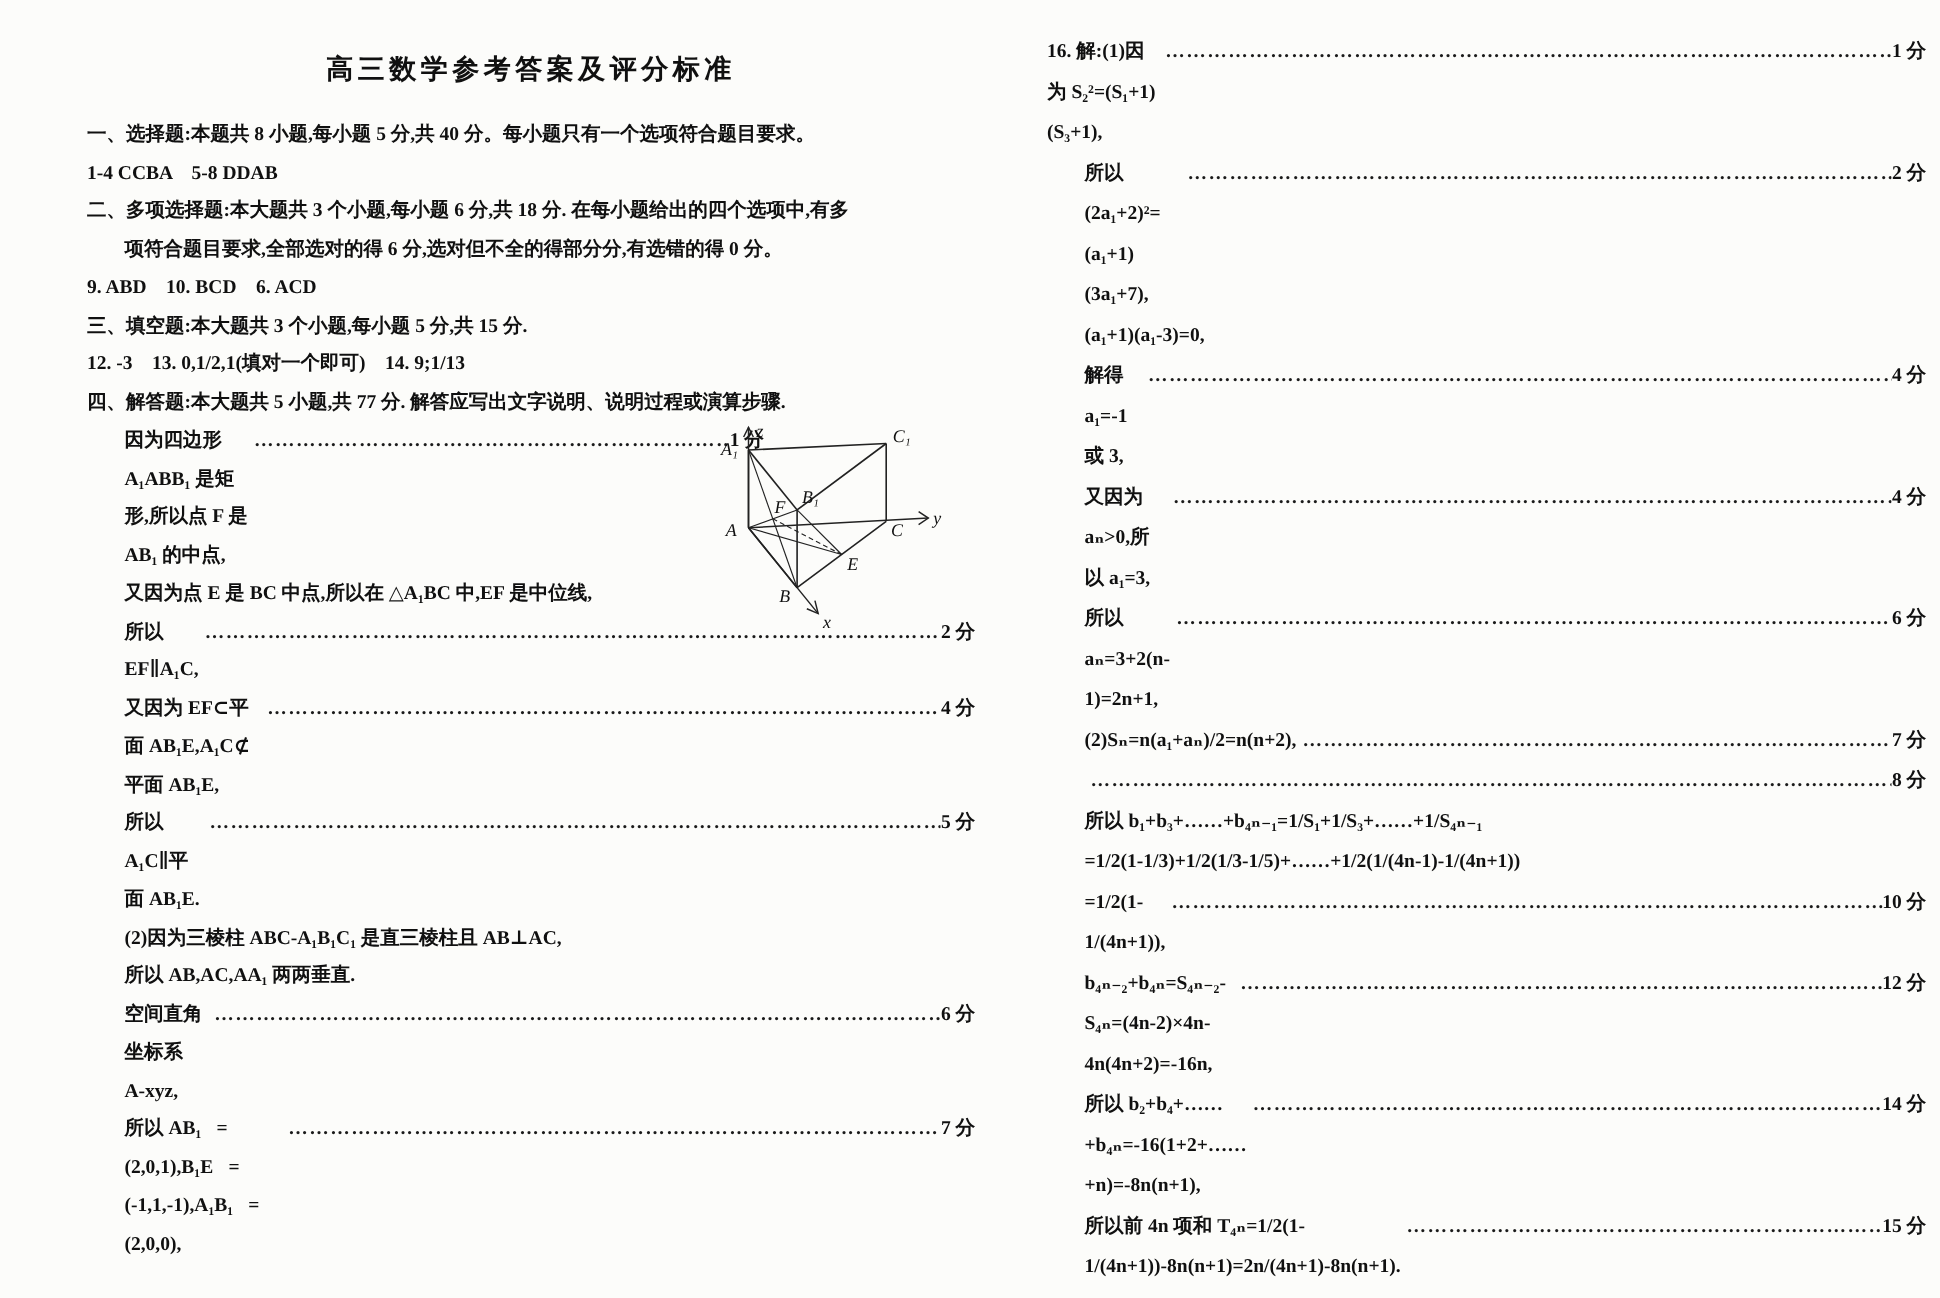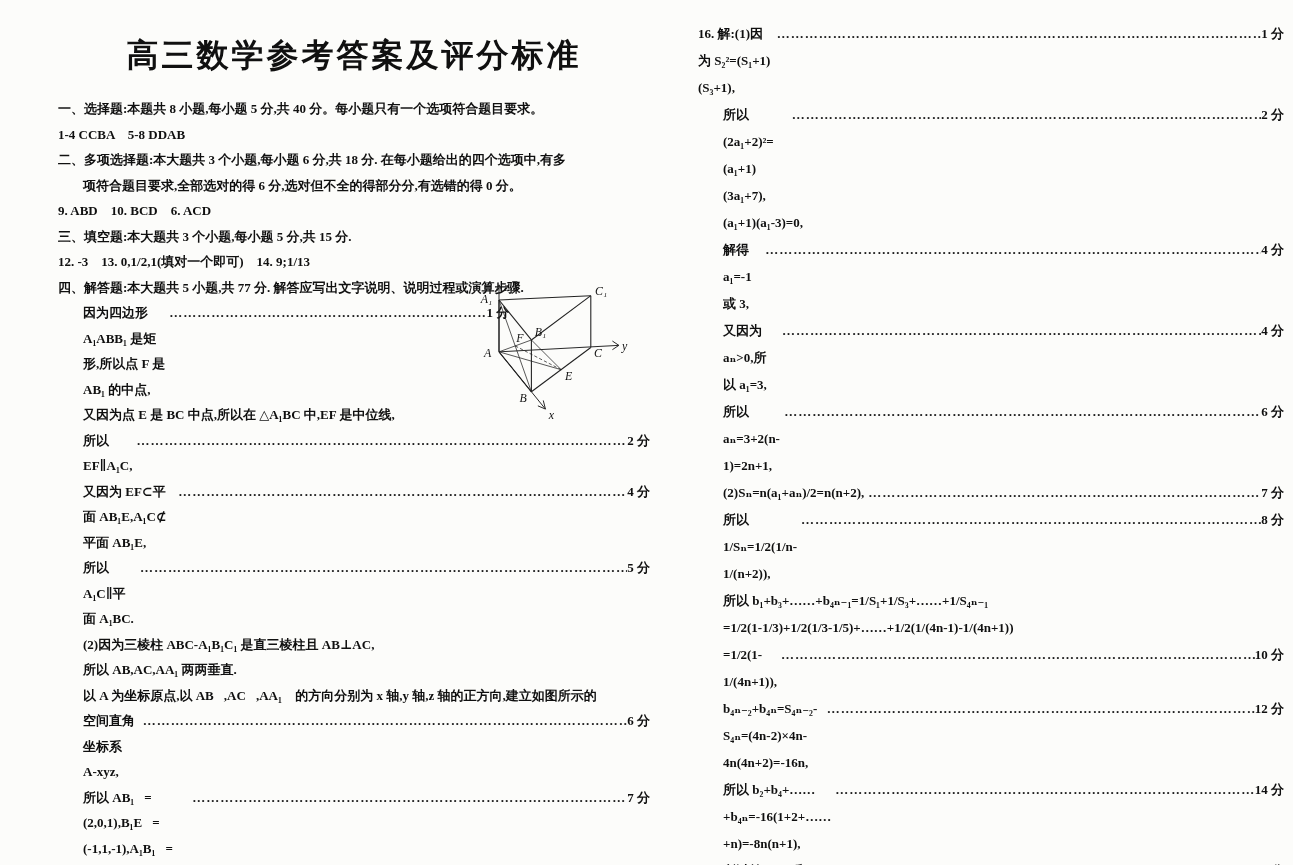--- a/index.html
+++ b/index.html
@@ -6,21 +6,21 @@
   body {
     width:1293px; height:865px; overflow:hidden;
     background:#fcfcfa; color:#101010;
     font-family:"Liberation Serif","DejaVu Serif",serif;
   }
   .page { box-sizing:border-box; display:flex; width:1293px; height:865px;
           padding:16px 38px 8px 58px; gap:48px; }
   .col { position:relative; display:flex; flex-direction:column; box-sizing:border-box; }
   .col.left  { width:592px; padding-top:10px; }
   .col.right { width:586px; padding-top:4px; }
-  .title { font-size:32px; font-weight:bold; text-align:center;
+  .title { font-size:18px; font-weight:bold; text-align:center;
            letter-spacing:3px; margin:8px 0 18px 0; }
   .lines { font-size:13px; }
   .line { display:flex; align-items:baseline; line-height:25.5px;font-weight:bold; }
   .col.right .line { line-height:27px; }
   .line.bold { font-weight:bold; }
   .line.ind1 { padding-left:25px; }
   .txt { white-space:pre-wrap; }
   .leader { flex:1 1 auto; overflow:hidden; white-space:nowrap;
             letter-spacing:1px; padding:0 4px; min-width:10px; color:#1a1a1a; }
   .score { white-space:nowrap; }
@@ -74,32 +74,29 @@
           <span class="txt">所以 EF∥A₁C,</span>
           <span class="leader">……………………………………………………………………………………………………………………………………………………………………………………………………………………</span>
           <span class="score">2 分</span>
         </div>
         <div class="line ind1">
           <span class="txt">又因为 EF⊂平面 AB₁E,A₁C⊄平面 AB₁E,</span>
           <span class="leader">……………………………………………………………………………………………………………………………………………………………………………………………………………………</span>
           <span class="score">4 分</span>
         </div>
         <div class="line ind1">
-          <span class="txt">所以 A₁C∥平面 A₁BC.</span>
+          <span class="txt">所以 A₁C∥平面 AB₁E.</span>
           <span class="leader">……………………………………………………………………………………………………………………………………………………………………………………………………………………</span>
           <span class="score">5 分</span>
         </div>
         <div class="line ind1">
           <span class="txt">(2)因为三棱柱 ABC-A₁B₁C₁ 是直三棱柱且 AB⊥AC,</span>
         </div>
         <div class="line ind1">
           <span class="txt">所以 AB,AC,AA₁ 两两垂直.</span>
-        </div>
-        <div class="line ind1">
-          <span class="txt">以 A 为坐标原点,以 AB⃗,AC⃗,AA₁⃗ 的方向分别为 x 轴,y 轴,z 轴的正方向,建立如图所示的</span>
         </div>
         <div class="line ind1">
           <span class="txt">空间直角坐标系 A-xyz,</span>
           <span class="leader">……………………………………………………………………………………………………………………………………………………………………………………………………………………</span>
           <span class="score">6 分</span>
         </div>
         <div class="line ind1">
           <span class="txt">所以 AB₁⃗=(2,0,1),B₁E⃗=(-1,1,-1),A₁B₁⃗=(2,0,0),</span>
           <span class="leader">……………………………………………………………………………………………………………………………………………………………………………………………………………………</span>
           <span class="score">7 分</span>
@@ -176,21 +173,20 @@
           <span class="txt">所以 aₙ=3+2(n-1)=2n+1,</span>
           <span class="leader">……………………………………………………………………………………………………………………………………………………………………………………………………………………</span>
           <span class="score">6 分</span>
         </div>
         <div class="line ind1">
           <span class="txt">(2)Sₙ=n(a₁+aₙ)/2=n(n+2),</span>
           <span class="leader">……………………………………………………………………………………………………………………………………………………………………………………………………………………</span>
           <span class="score">7 分</span>
         </div>
         <div class="line ind1">
-          <span class="txt">所以 1/Sₙ=1/2(1/n-1/(n+2)),</span>
           <span class="leader">……………………………………………………………………………………………………………………………………………………………………………………………………………………</span>
           <span class="score">8 分</span>
         </div>
         <div class="line ind1">
           <span class="txt">所以 b₁+b₃+……+b₄ₙ₋₁=1/S₁+1/S₃+……+1/S₄ₙ₋₁</span>
         </div>
         <div class="line ind1">
           <span class="txt">=1/2(1-1/3)+1/2(1/3-1/5)+……+1/2(1/(4n-1)-1/(4n+1))</span>
         </div>
         <div class="line ind1">

